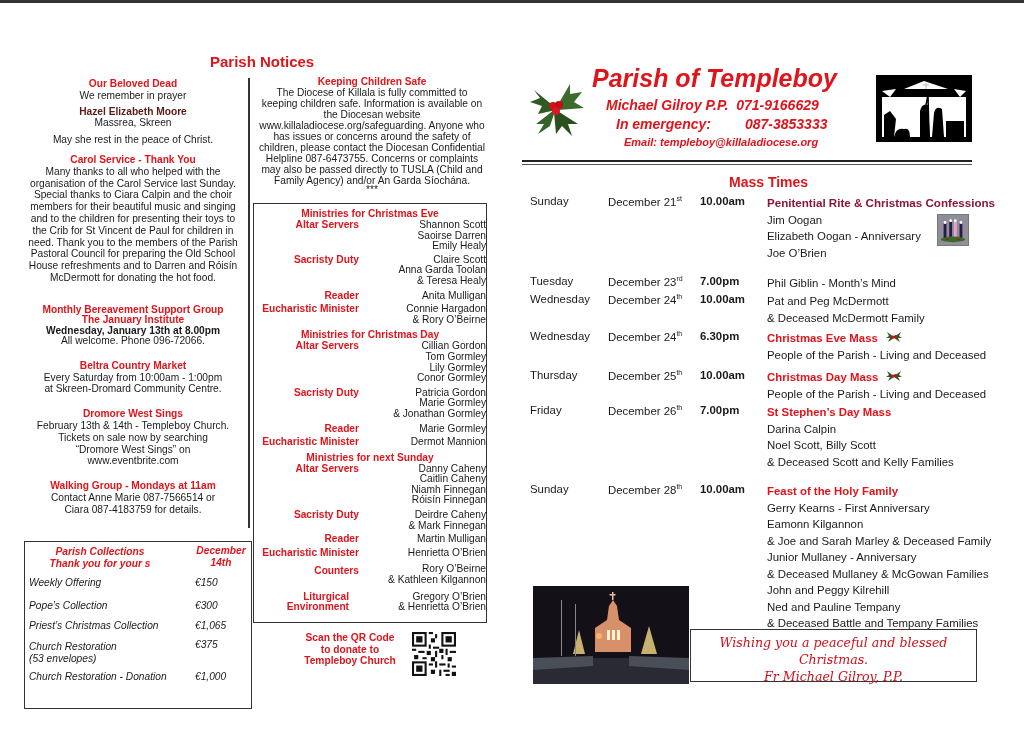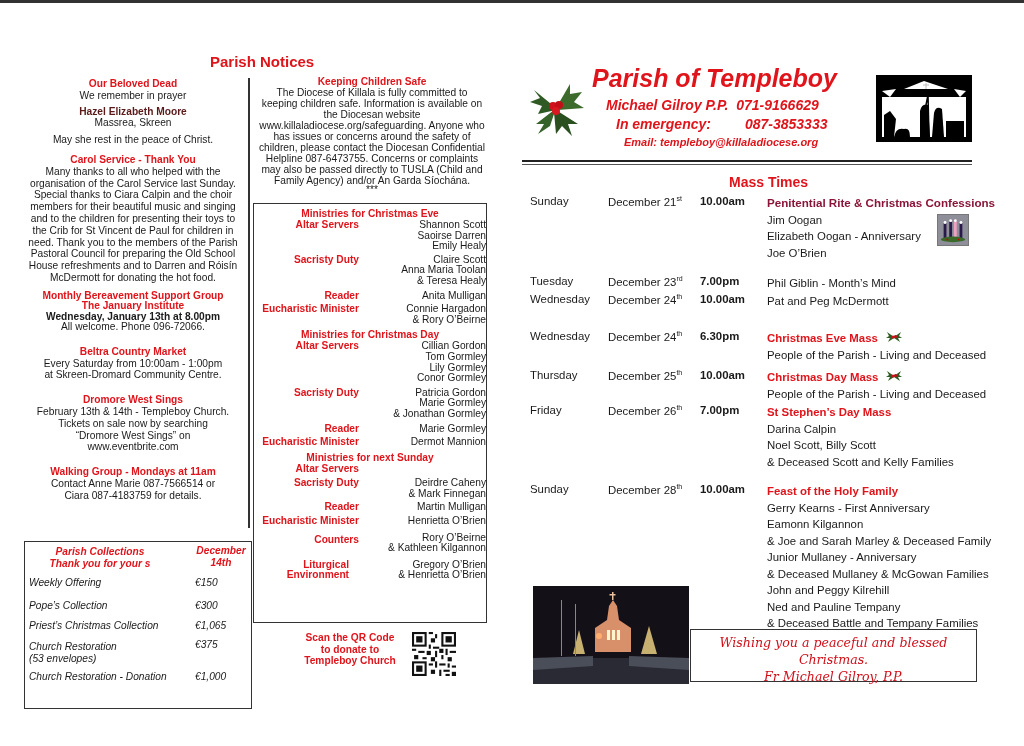--- a/index.html
+++ b/index.html
@@ -68,21 +68,21 @@
 <div id="parish-notices-title">Parish Notices</div>
 
 <div class="col1">
   <div class="sec">
     <div class="h">Our Beloved Dead</div>
     <div style="margin-bottom:4px">We remember in prayer</div>
     <div class="nm">Hazel Elizabeth Moore</div>
     <div style="margin-bottom:5px">Massrea, Skreen</div>
     <div>May she rest in the peace of Christ.</div>
   </div>
-  <div class="sec" style="margin-bottom:7px">
+  <div class="sec" style="margin-bottom:21px">
     <div class="h">Carol Service - Thank You</div>
     <div style="padding:0 1px">Many thanks to all who helped with the organisation of the Carol Service last Sunday. Special thanks to Ciara Calpin and the choir members for their beautiful music and singing and to the children for presenting their toys to the Crib for St Vincent de Paul for children in need. Thank you to the members of the Parish Pastoral Council for preparing the Old School House refreshments and to Darren and Róisín McDermott for donating the hot food.</div>
   </div>
   <div class="sec" style="margin-bottom:13px">
     <div class="h" style="line-height:10.5px">Monthly Bereavement Support Group</div>
     <div class="h" style="line-height:10.5px">The January Institute</div>
     <div class="bold" style="line-height:10.5px">Wednesday, January 13th at 8.00pm</div>
     <div style="line-height:10.5px">All welcome. Phone 096-72066.</div>
   </div>
   <div class="sec" style="margin-bottom:13px">
@@ -120,21 +120,21 @@
         <div class="ppl">
           <div>Shannon Scott</div>
           <div>Saoirse Darren</div>
           <div>Emily Healy</div>
         </div>
       </div>
     <div class="minrow">
         <div class="role">Sacristy Duty</div>
         <div class="ppl">
           <div>Claire Scott</div>
-          <div>Anna Maria Toolan</div>
+          <div>Anna Garda Toolan</div>
           <div>&amp; Teresa Healy</div>
         </div>
       </div>
     <div class="minrow" style="margin-top:4px">
         <div class="role">Reader</div>
         <div class="ppl">
           <div>Anita Mulligan</div>
         </div>
       </div>
     <div class="minrow">
@@ -174,20 +174,26 @@
         <div class="role">Eucharistic Minister</div>
         <div class="ppl">
           <div>Dermot Mannion</div>
         </div>
       </div>
   </div>
   <div class="mingroup">
     <div class="mh">Ministries for next Sunday</div>
     <div class="minrow">
         <div class="role">Altar Servers</div>
+        <div class="ppl">
+          <div>Danny Caheny</div>
+          <div>Caitlin Caheny</div>
+          <div>Niamh Finnegan</div>
+          <div>Róisín Finnegan</div>
+        </div>
       </div>
     <div class="minrow" style="margin-top:4px">
         <div class="role">Sacristy Duty</div>
         <div class="ppl">
           <div>Deirdre Caheny</div>
           <div>&amp; Mark Finnegan</div>
         </div>
       </div>
     <div class="minrow" style="margin-top:3px">
         <div class="role">Reader</div>
@@ -356,20 +362,21 @@
       <div class="intent">
         <div>Phil Giblin - Month’s Mind</div>
       </div>
     </div>
     <div class="mass" style="top: 293px;">
       <span class="day">Wednesday</span>
       <span class="date"><span>December 24</span><sup>th</sup></span>
       <span class="time">10.00am</span>
       <div class="intent">
         <div>Pat and Peg McDermott</div>
+        <div>&amp; Deceased McDermott Family</div>
       </div>
     </div>
     <div class="mass" style="top: 330px;">
       <span class="day">Wednesday</span>
       <span class="date"><span>December 24</span><sup>th</sup></span>
       <span class="time">6.30pm</span>
       <div class="intent">
         <div class="title" style="color:#e0141b"><span>Christmas Eve Mass</span><span class="sprig"><svg viewBox="0 0 16 12" width="16" height="12">
               <path d="M8 6 L1 1 L3 5 L0 7 L4 7 L2 11 L8 7 L14 11 L12 7 L16 7 L13 5 L15 1Z" fill="#2f5a24"></path>
               <circle cx="7" cy="6" r="1.6" fill="#d0101a"></circle>

